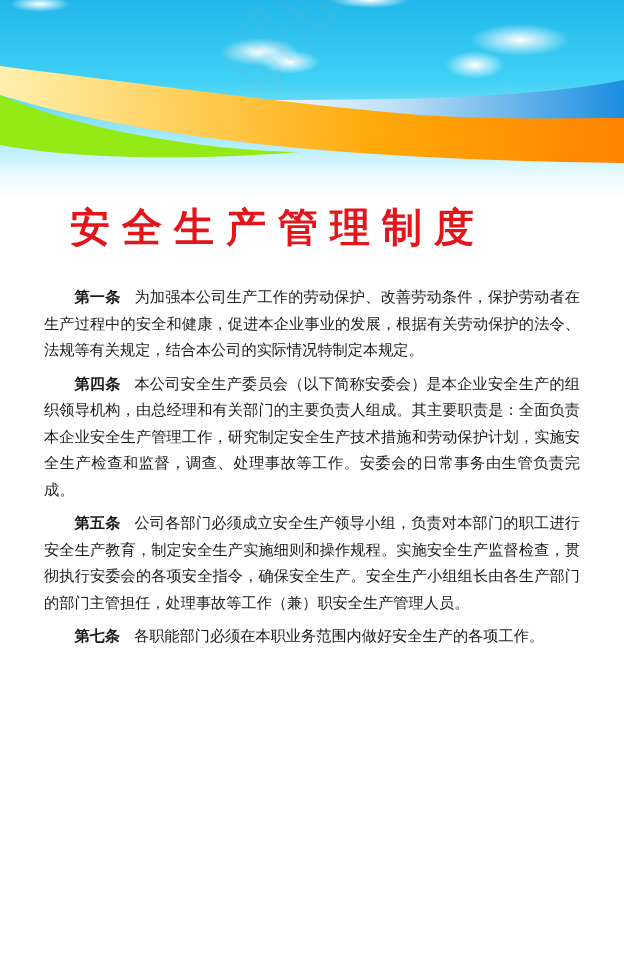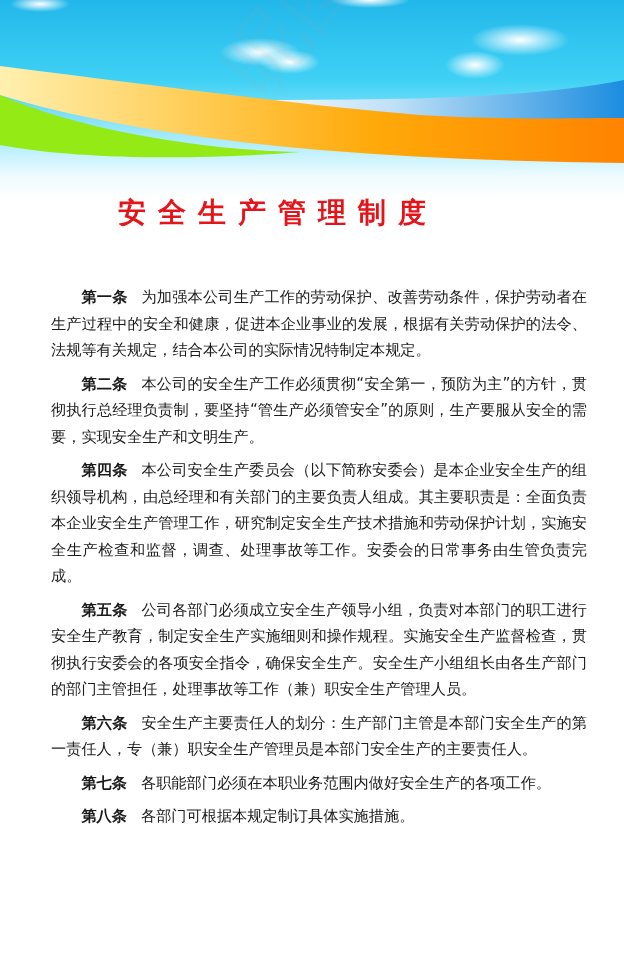--- a/index.html
+++ b/index.html
@@ -8,26 +8,26 @@
     background: #ffffff;
     font-family: "DejaVu Sans", "Liberation Sans", sans-serif;
   }
   .banner {
     position: absolute; left: 0; top: 0; width: 624px; height: 200px;
     background: linear-gradient(180deg, #22b7ea 0%, #3fd1f5 40%, #a9ecfb 70%, #eefbff 88%, #ffffff 100%);
     overflow: hidden;
   }
   .banner svg { position: absolute; left: 0; top: 0; }
   .title {
-    position: absolute; left: 0; top: 194px; width: 556px; text-align: center;
-    color: #e3151a; font-size: 28px; font-weight: bold; letter-spacing: 12px;
+    position: absolute; left: 0; top: 200px; width: 556px; text-align: center;
+    color: #e3151a; font-size: 40px; font-weight: bold; letter-spacing: 12px;
     font-family: "DejaVu Sans", sans-serif;
   }
   .body-text {
-    position: absolute; left: 51px; top: 284px; width: 536px;
+    position: absolute; left: 44px; top: 284px; width: 536px;
     font-size: 15.2px; line-height: 26.5px; color: #1a1a1a;
   }
   .article { margin: 0 0 7px 0; text-indent: 2em; text-align: justify; }
   .article-label { font-weight: bold; margin-right: 14px; }
   .watermark {
     position: absolute; left: 200px; top: 50px; font-size: 80px; color: rgba(160,160,160,0.08);
     transform: rotate(-52deg); transform-origin: left top; white-space: nowrap; pointer-events: none;
   }
 </style>
 </head>
@@ -67,19 +67,16 @@
     <path d="M 0 66 C 150 85, 300 105, 420 115 C 500 120, 580 118, 624 118 L 624 163 C 520 162, 420 158, 320 150 C 200 140, 80 120, 0 95 Z" fill="url(#gYellow)"></path>
   </svg>
 </div>
 
 <div class="watermark">昵图图库</div>
 
 <h1 class="title" style="margin:0;">安全生产管理制度</h1>
 
 <div class="body-text">
   <p class="article"><span class="article-label">第一条</span><span>为加强本公司生产工作的劳动保护、改善劳动条件，保护劳动者在生产过程中的安全和健康，促进本企业事业的发展，根据有关劳动保护的法令、法规等有关规定，结合本公司的实际情况特制定本规定。</span></p>
-  <p class="article"><span class="article-label">第二条</span><span>本公司的安全生产工作必须贯彻“安全第一，预防为主”的方针，贯彻执行总经理负责制，要坚持“管生产必须管安全”的原则，生产要服从安全的需要，实现安全生产和文明生产。</span></p>
   <p class="article"><span class="article-label">第四条</span><span>本公司安全生产委员会（以下简称安委会）是本企业安全生产的组织领导机构，由总经理和有关部门的主要负责人组成。其主要职责是：全面负责本企业安全生产管理工作，研究制定安全生产技术措施和劳动保护计划，实施安全生产检查和监督，调查、处理事故等工作。安委会的日常事务由生管负责完成。</span></p>
   <p class="article"><span class="article-label">第五条</span><span>公司各部门必须成立安全生产领导小组，负责对本部门的职工进行安全生产教育，制定安全生产实施细则和操作规程。实施安全生产监督检查，贯彻执行安委会的各项安全指令，确保安全生产。安全生产小组组长由各生产部门的部门主管担任，处理事故等工作（兼）职安全生产管理人员。</span></p>
-  <p class="article"><span class="article-label">第六条</span><span>安全生产主要责任人的划分：生产部门主管是本部门安全生产的第一责任人，专（兼）职安全生产管理员是本部门安全生产的主要责任人。</span></p>
   <p class="article"><span class="article-label">第七条</span><span>各职能部门必须在本职业务范围内做好安全生产的各项工作。</span></p>
-  <p class="article"><span class="article-label">第八条</span><span>各部门可根据本规定制订具体实施措施。</span></p>
 </div>
 
 </body></html>

